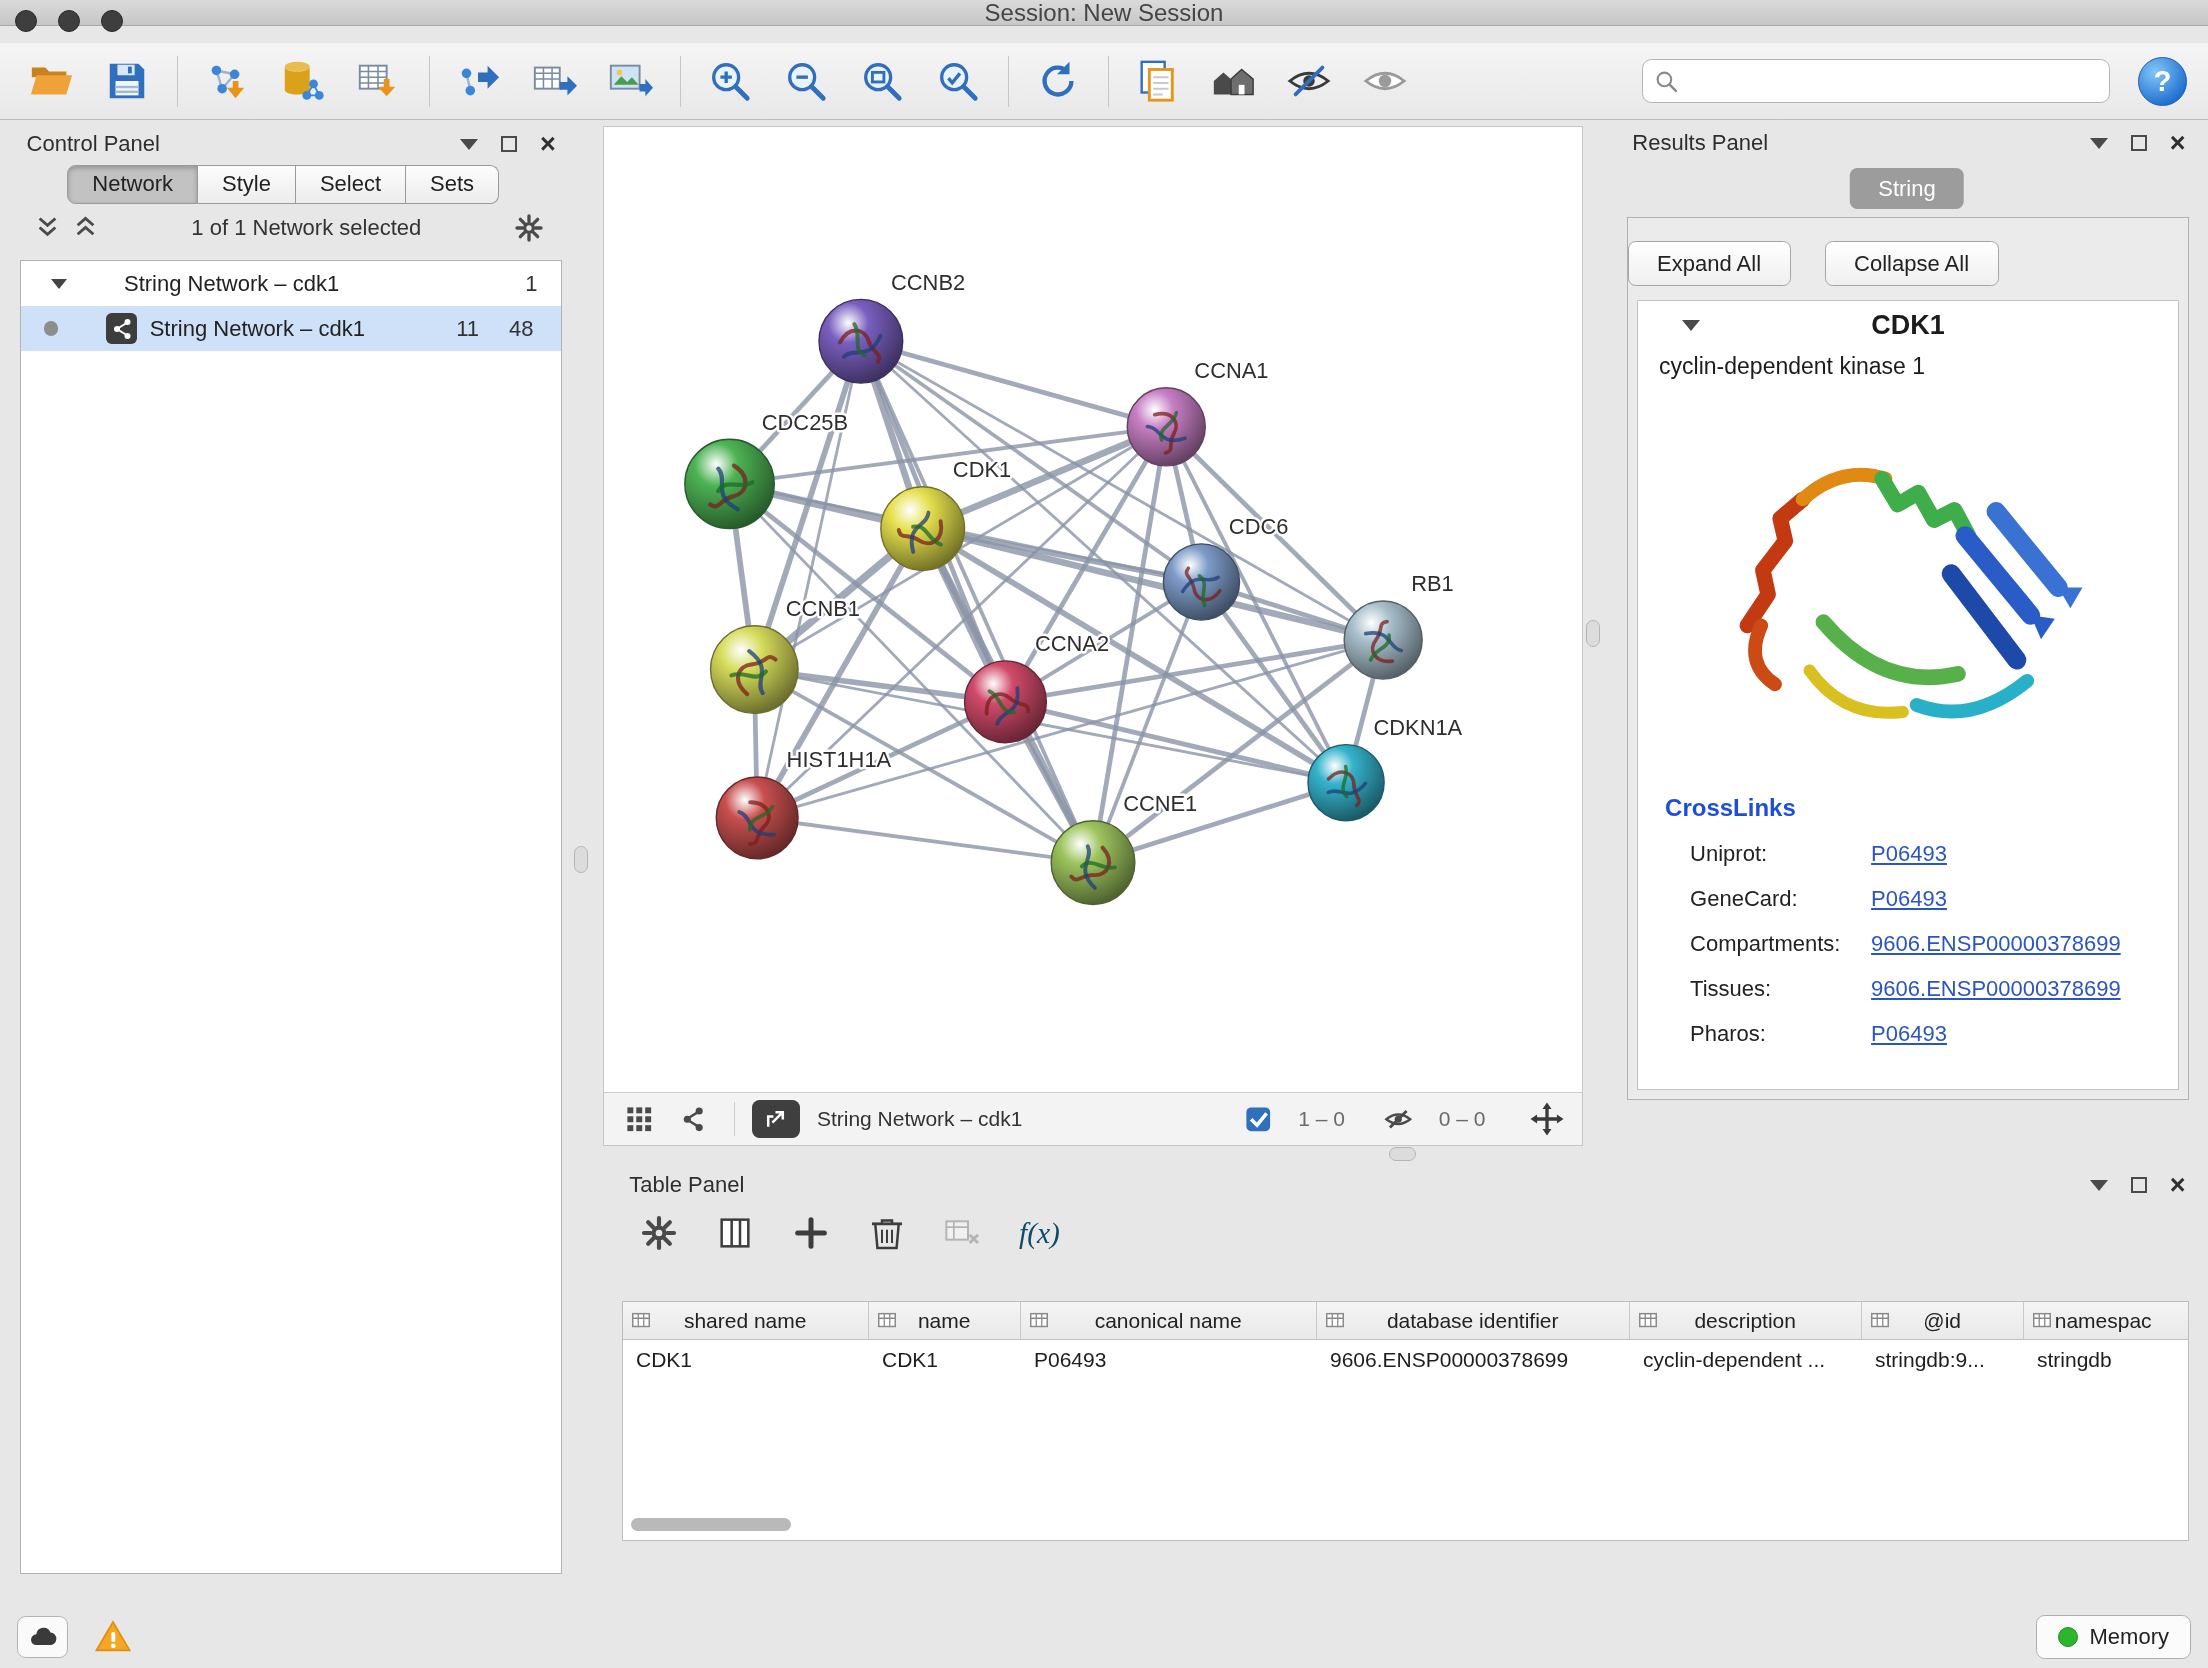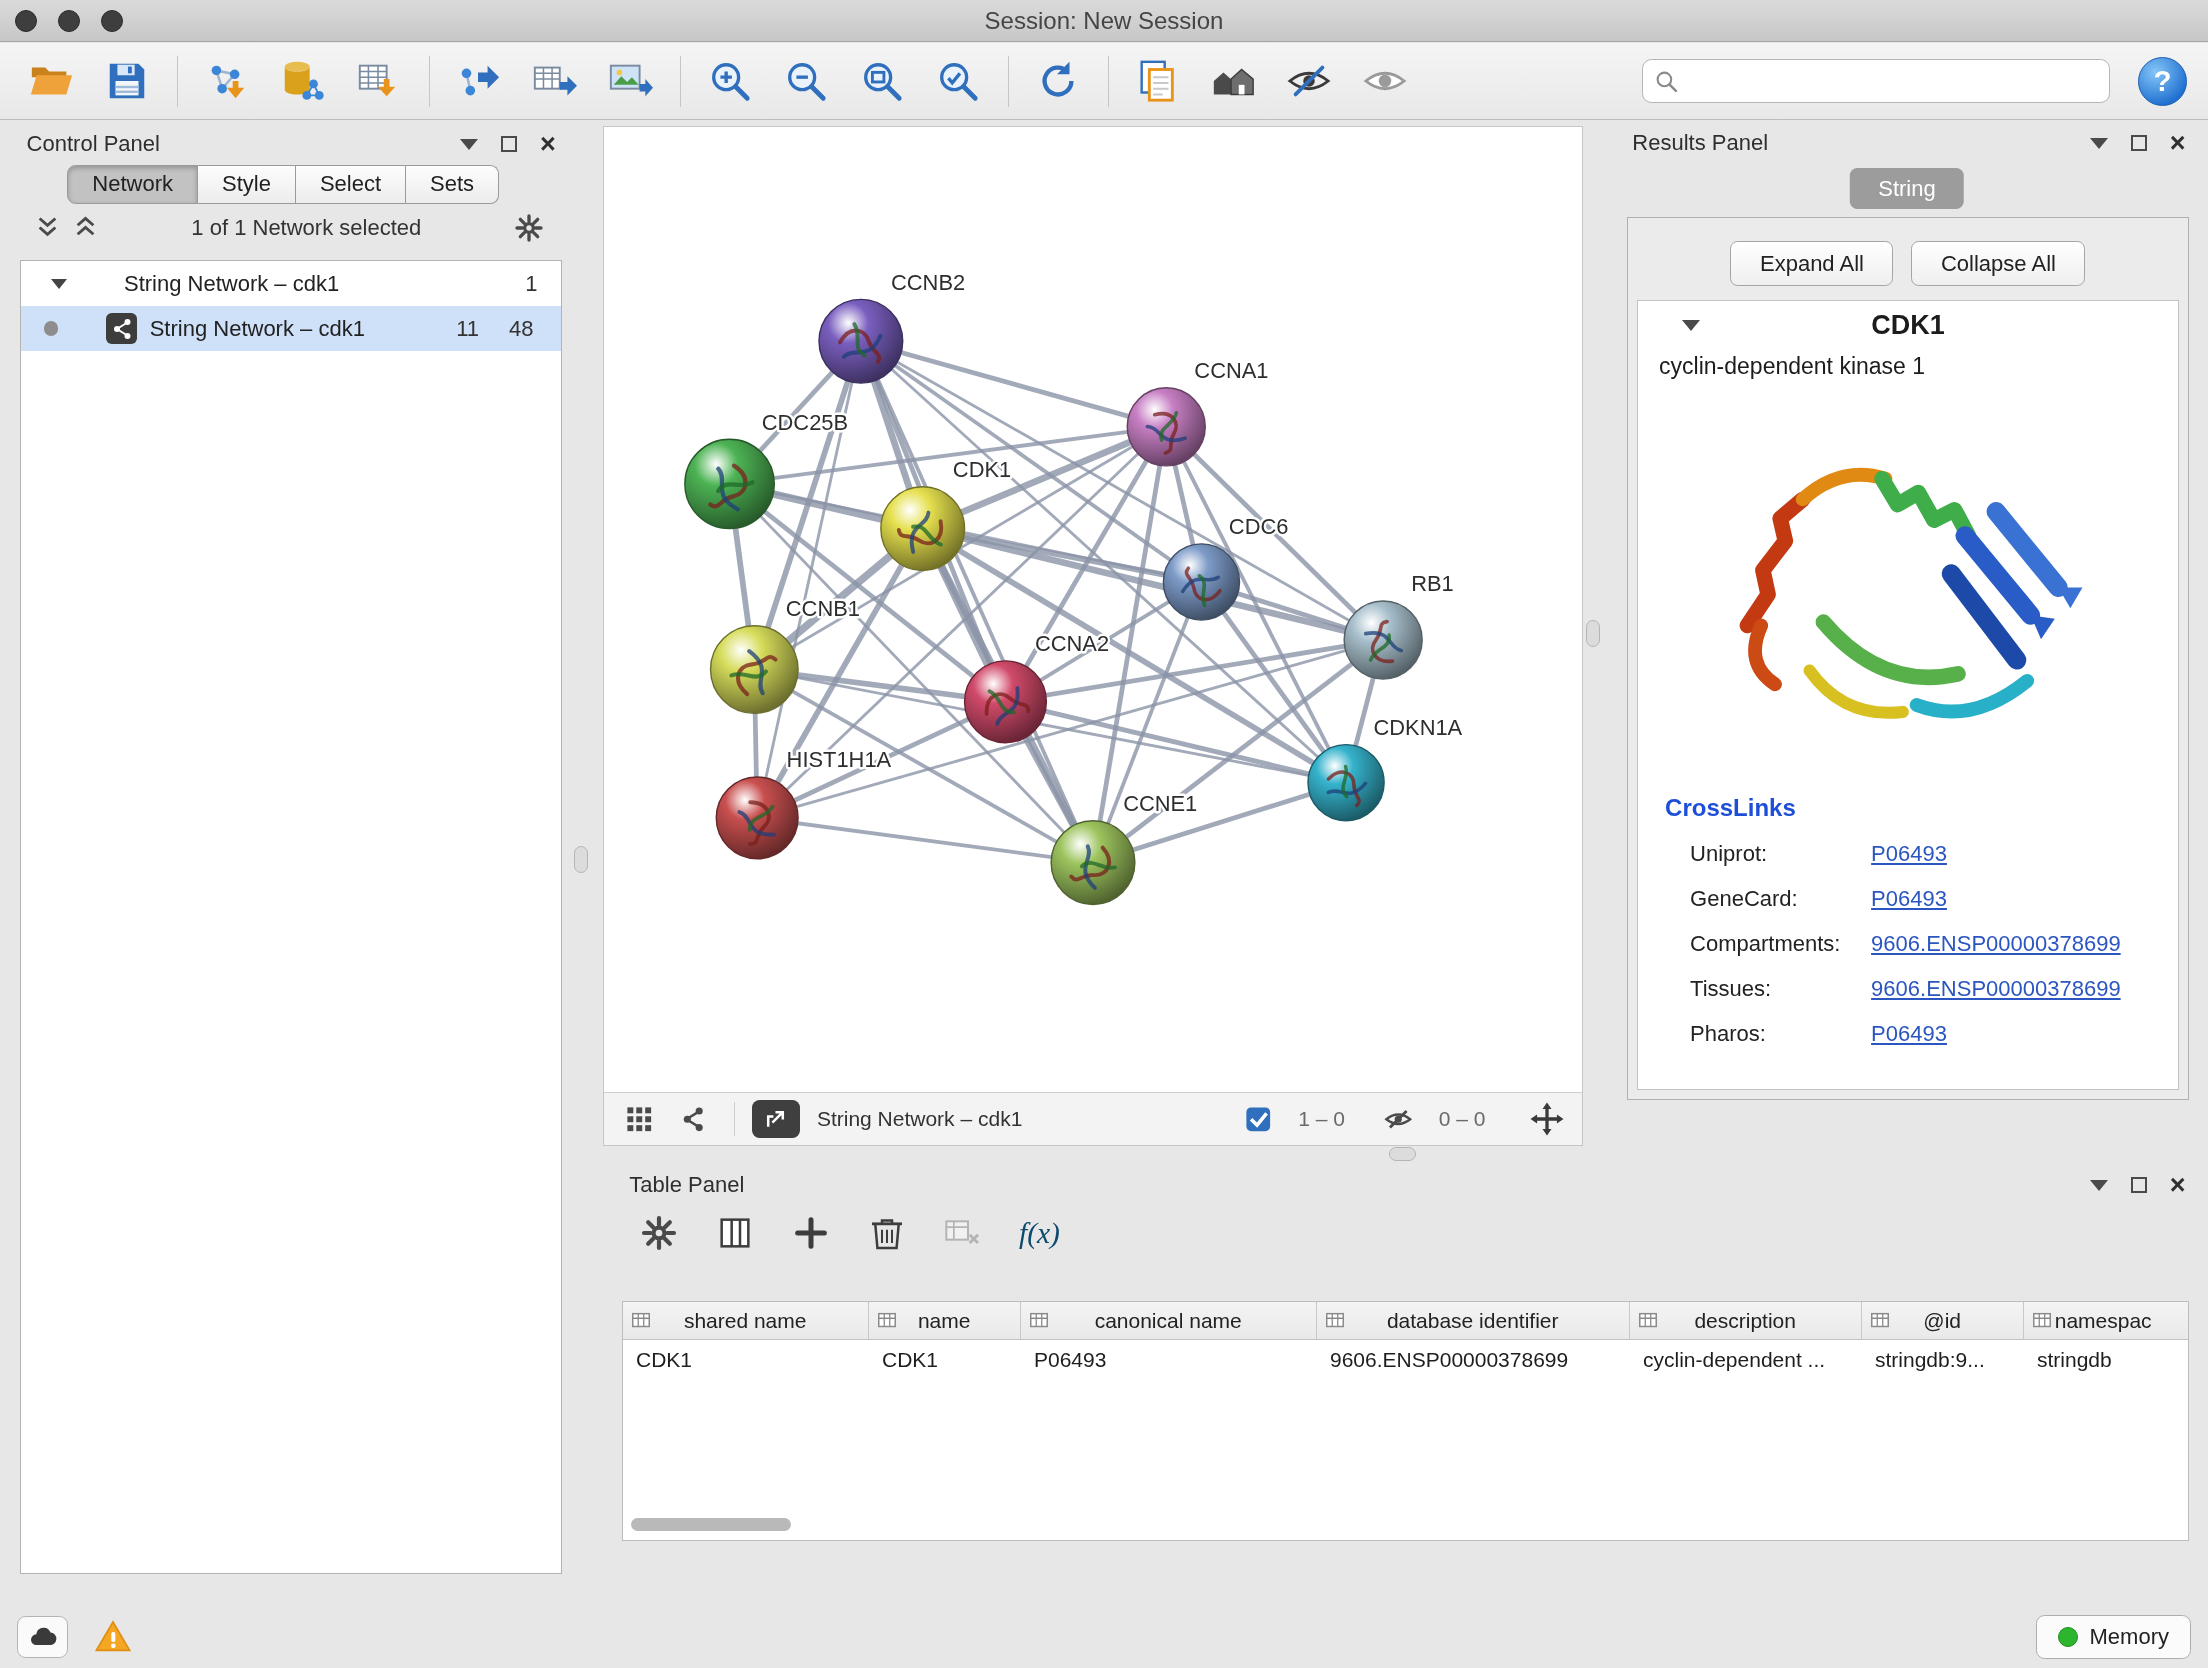--- a/index.html
+++ b/index.html
@@ -1,20 +1,20 @@
 <!DOCTYPE html>
 <html style="font-size:15px"><head>
 <meta charset="utf-8">
 <style>
   *{margin:0;padding:0;box-sizing:border-box;}
   body{background:#9a9a9a;font-family:"Liberation Sans",sans-serif;}
   #app{position:relative;width:2208px;height:1668px;background:#e7e7e7;color:#2e2e2e;overflow:hidden;}
 
   
-  .titlebar{position:absolute;left:0;top:0;right:0;height:42px;background:linear-gradient(#dadada,#c7c7c7);border-bottom:1px solid #a6a6a6;}
+  .titlebar{position:absolute;left:0;top:0;right:0;height:26px;background:linear-gradient(#dadada,#c7c7c7);border-bottom:1px solid #a6a6a6;}
   .traffic{position:absolute;left:15px;top:9.5px;display:flex;gap:21px;}
   .tl{width:22px;height:22px;border-radius:50%;background:#3e3e3e;border:1px solid #2a2a2a;}
   .wintitle{position:absolute;inset:0;display:flex;align-items:center;justify-content:center;font-size:24px;color:#454545;}
 
   
   .toolbar{position:absolute;left:0;top:43px;right:0;height:77px;background:linear-gradient(#f5f5f5,#e8e8e8);border-bottom:1px solid #bdbdbd;display:flex;align-items:center;padding:0 21px;}
   .tbtn{width:59px;height:61px;border:none;background:transparent;display:flex;align-items:center;justify-content:center;margin-right:17px;cursor:pointer;}
   .tbtn svg{width:46px;height:46px;}
   .tsep{width:1px;height:51px;background:#c6c6c6;margin:0 19px 0 3.8px;}
   .searchwrap{margin-left:auto;display:flex;align-items:center;width:468px;height:44px;background:#fff;border:1px solid #b5b5b5;border-radius:9.5px;padding:0 11.4px;}
@@ -61,21 +61,21 @@
   .nsep{width:1px;height:34px;background:#cdcdcd;margin:0 9.5px;}
   .darkbtn{width:48px;height:38px;border-radius:7.6px;background:#3f3f3f;display:flex;align-items:center;justify-content:center;margin:0 17px 0 7.6px;border:none;cursor:pointer;}
   .netname{color:#333;}
   .netcounts{margin-left:auto;display:flex;align-items:center;gap:26px;color:#6a6a6a;}
   .netcounts .cnt{margin-right:13.3px;}
 
   
   .results-panel{position:absolute;left:1619px;top:126px;width:576px;height:978px;}
   .stringtab{position:absolute;left:50%;top:42px;transform:translateX(-50%);background:#9c9c9c;color:#fff;font-size:22px;padding:7.6px 28.5px;border-radius:7.6px;border:none;cursor:pointer;}
   .resbox{position:absolute;left:7.6px;right:5.7px;top:91px;bottom:3.8px;background:#ebebeb;border:1px solid #b0b0b0;}
-  .resbtns{display:flex;justify-content:center;gap:18px;margin-top:23px;}
+  .resbtns{display:flex;justify-content:flex-start;gap:34px;margin-top:23px;}
   .wbtn{font-size:22px;padding:8.6px 28.5px;background:linear-gradient(#ffffff,#efefef);border:1px solid #a5a5a5;border-radius:7.6px;color:#222;cursor:pointer;}
   .genecard{position:absolute;left:9.5px;right:9.5px;top:82px;bottom:9.5px;background:#fff;border:1px solid #c3c3c3;overflow:hidden;}
   .genehead{position:relative;height:49px;display:flex;align-items:center;justify-content:center;font-size:27px;font-weight:bold;color:#1c1c1c;}
   .genehead .tri-down{position:absolute;left:44px;}
   .genedesc{font-size:23px;padding-left:21px;margin-top:3px;color:#1c1c1c;}
   .proteinimg{display:block;margin:21px auto 3.8px;}
   .xlinks-title{font-size:24px;font-weight:bold;padding-left:27px;margin-top:13.3px;color:#1d4ed8;}
   .xrow{display:flex;font-size:22px;padding-left:52px;margin-top:19px;align-items:baseline;}
   .xrow .xl{width:181px;color:#222;flex:none;}
   .xrow a{color:#2b55c0;text-decoration:underline;cursor:pointer;}

